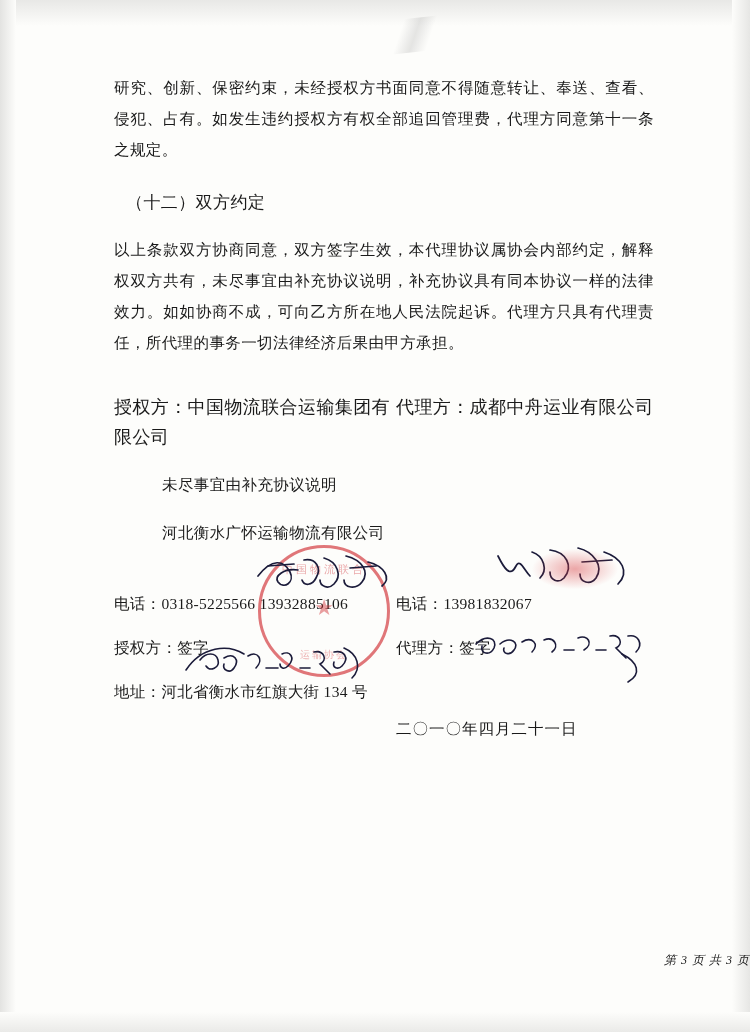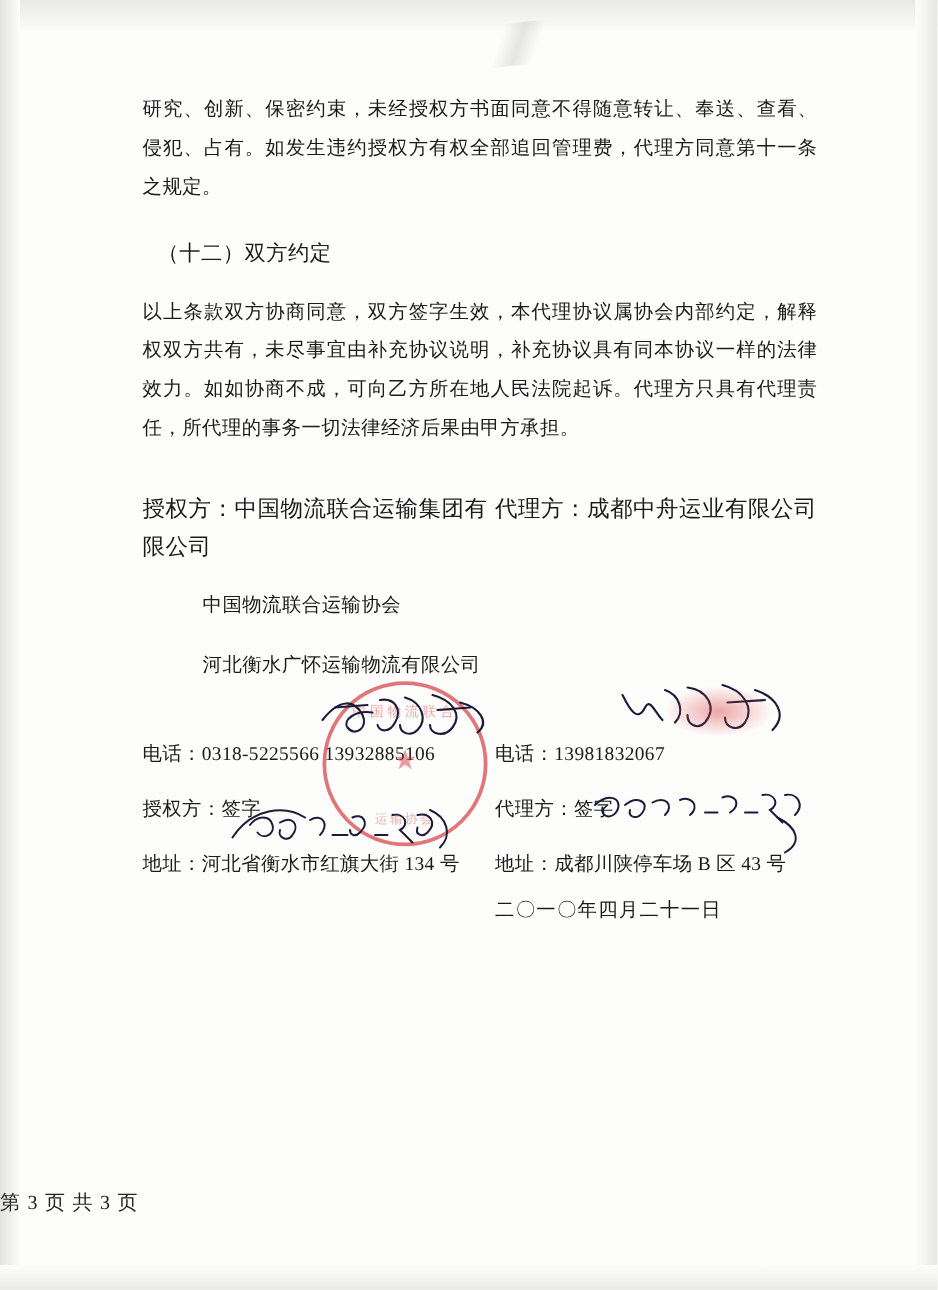--- a/index.html
+++ b/index.html
@@ -163,24 +163,25 @@
     position: absolute;
     pointer-events: none;
   }
   .ink svg { display: block; }
 
   .footer {
     position: absolute;
     left: 0;
     right: 0;
     top: 952px;
-    text-align: left;
-    font-size: 16px;
+    text-align: right;
+    font-size: 12px;
     letter-spacing: 1px;
     color: #222;
+    font-style: italic;
   }
 </style>
 </head>
 <body>
 
 <div class="page">
   <div class="page-shade-top"></div>
   <div class="page-shade-left"></div>
   <div class="page-shade-right"></div>
   <div class="page-shade-bottom"></div>
@@ -200,21 +201,21 @@
       <div class="party-left">
         <span>授权方：</span><span>中国物流联合运输集团有限公司</span>
       </div>
       <div class="party-right">
         <span>代理方：</span><span>成都中舟运业有限公司</span>
       </div>
     </div>
 
     <div style="height:18px"></div>
 
-    <div class="sub-line">中国物流联合运输协会</div>
+    <div class="sub-line">未尽事宜由补充协议说明</div>
 
     <div style="height:18px"></div>
 
     <div class="sub-line">河北衡水广怀运输物流有限公司</div>
 
     <div class="contact-block">
 
       <div class="contact-row">
         <div class="c-left">
           <span>电话：</span><span>0318-5225566 13932885106</span>
@@ -225,23 +226,20 @@
       </div>
 
       <div class="contact-row">
         <div class="c-left">授权方：签字</div>
         <div class="c-right">代理方：签字</div>
       </div>
 
       <div class="contact-row">
         <div class="c-left">
           <span>地址：</span><span>河北省衡水市红旗大街 134 号</span>
-        </div>
-        <div class="c-right">
-          <span>地址：</span><span>成都川陕停车场 B 区 43 号</span>
         </div>
       </div>
 
       <div class="date-line">二〇一〇年四月二十一日</div>
 
     </div>
   </div>
 
   <div class="stamp">
     <div class="stamp-text">中国物流联合</div>

